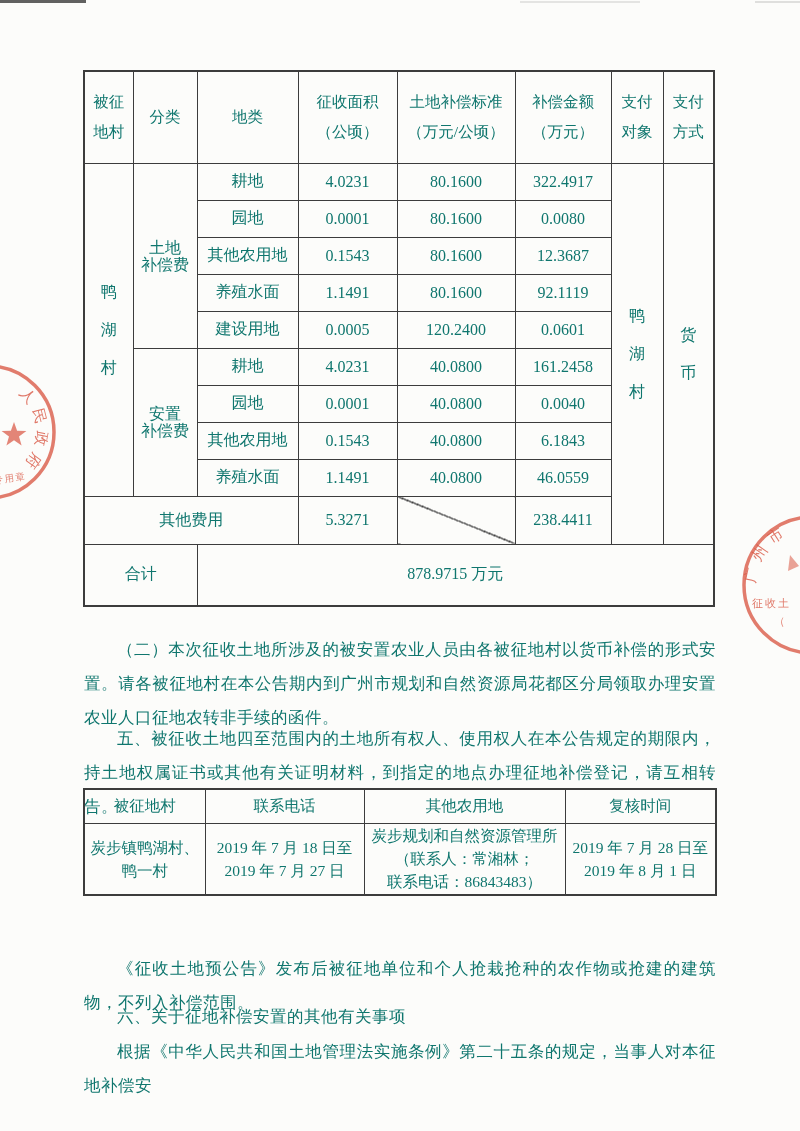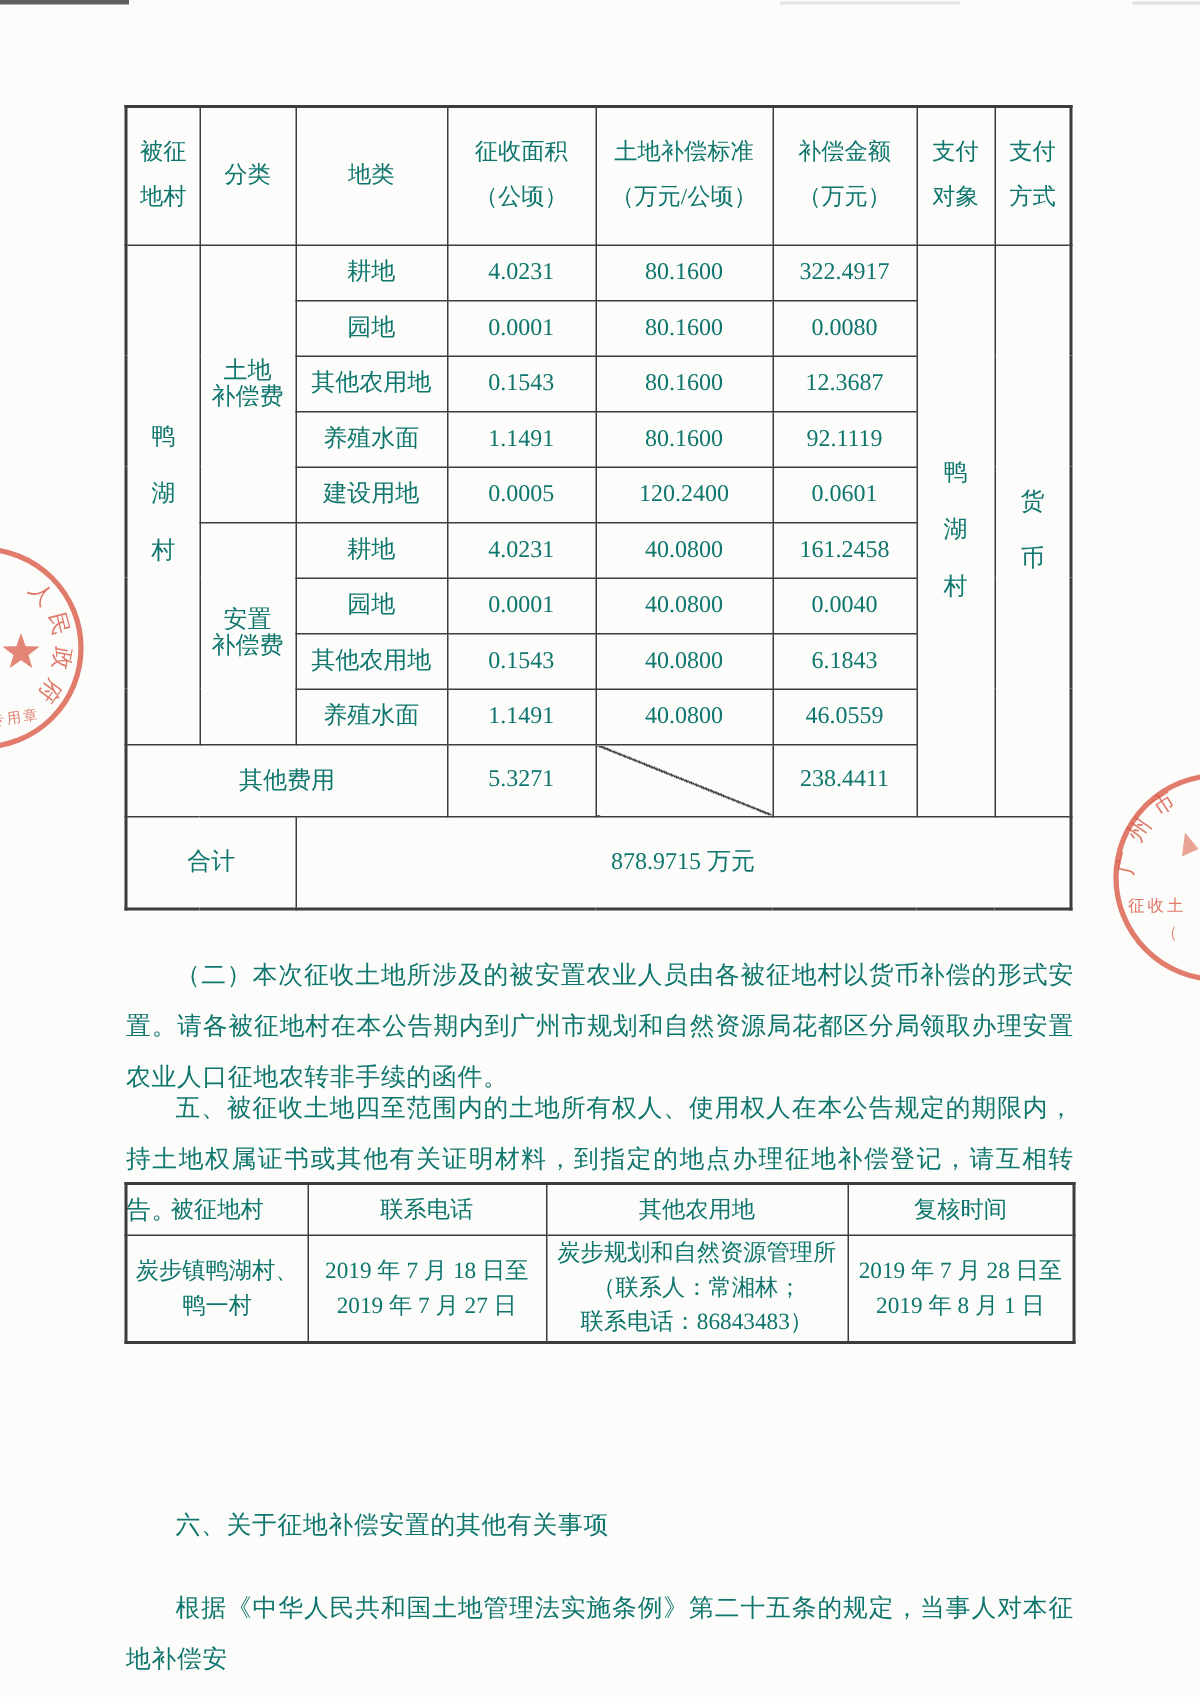--- a/index.html
+++ b/index.html
@@ -48,21 +48,21 @@
     position:absolute;left:84px;width:632px;margin:0;
     font-size:16.5px;line-height:34px;
     text-align:justify;text-indent:2em;
     letter-spacing:.5px;
   }
   .p1{top:633px;}
   .p2{top:722px;}
   .p3{top:884px;}
   .p4{top:952px;}
   .p5{top:1000px;}
-  .p6{top:1035px;margin-top:20px;}
+  .p6{top:1035px;}
 
   .seal{position:absolute;pointer-events:none;}
   .seal-left{left:0;top:340px;}
   .seal-right{left:712px;top:505px;}
 </style>
 </head>
 <body>
 
 <div class="page">
 
@@ -201,20 +201,21 @@
 2019 年 7 月 27 日</td>
       <td class="pre">炭步规划和自然资源管理所
 （联系人：常湘林；
 联系电话：86843483）</td>
       <td class="pre">2019 年 7 月 28 日至
 2019 年 8 月 1 日</td>
     </tr>
   </tbody>
     </table>
 
+  <p class="body p4">《征收土地预公告》发布后被征地单位和个人抢栽抢种的农作物或抢建的建筑物，不列入补偿范围。</p>
   <p class="body p5">六、关于征地补偿安置的其他有关事项</p>
   <p class="body p6">根据《中华人民共和国土地管理法实施条例》第二十五条的规定，当事人对本征地补偿安</p>
 
   <svg class="seal seal-left" width="90" height="195" viewBox="0 0 90 195">
     <g fill="none" stroke="#d95744" stroke-width="3.5" opacity="0.78">
       <circle cx="-12" cy="92" r="66"></circle>
     </g>
     <polygon points="14,82 17.1,90.8 26.4,91 19,96.6 21.6,105.5 14,100.2 6.4,105.5 9,96.6 1.6,91 10.9,90.8" fill="#d95744" opacity="0.72"></polygon>
     <defs>
       <path id="leftArc" d="M 8,48 A 48,48 0 0 1 8,136"></path>

